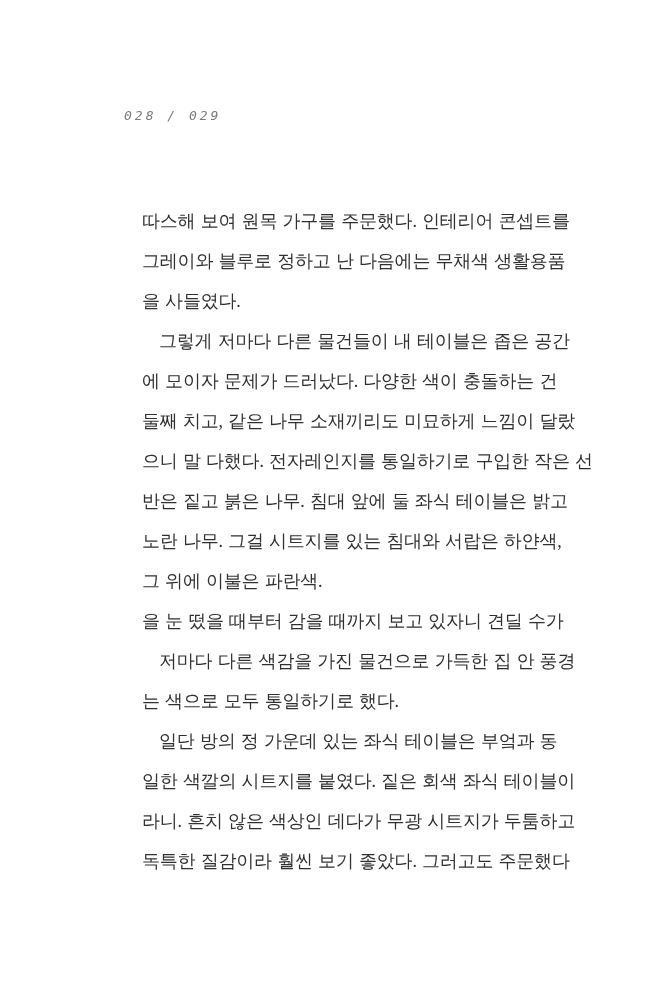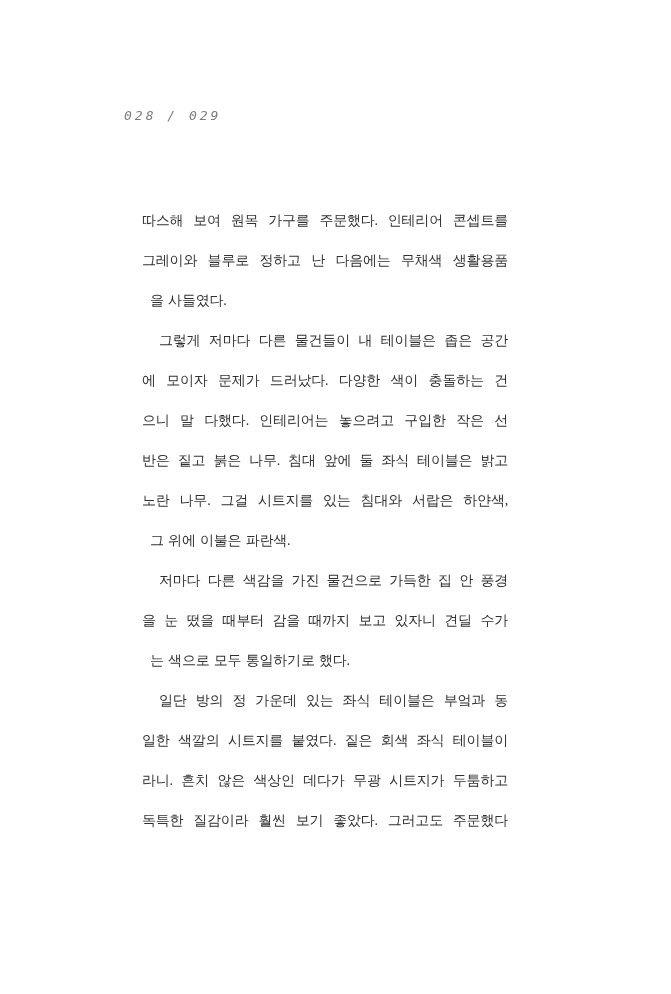--- a/index.html
+++ b/index.html
@@ -30,55 +30,55 @@
   .body-text {
     position: absolute;
     left: 78px;
     top: 137px;
     width: 430px;
     color: var(--body-text);
   }
   .line {
     height: 40px;
     line-height: 40px;
-    font-size: 14px;
+    font-size: 18px;
     letter-spacing: -0.2px;
     word-spacing: 1px;
     text-align: justify;
     text-align-last: justify;
     white-space: nowrap;
   }
   .line.para-end {
     text-align-last: left;
     white-space: normal;
-    margin-left: 8px;
   }
   .line.indent {
     text-indent: 17px;
   }
 </style>
 </head>
 <body>
 
 <div class="page">
 
   <div class="folio">028 / 029</div>
 
   <div class="body-text">
     <div class="line">따스해 보여 원목 가구를 주문했다. 인테리어 콘셉트를</div>
     <div class="line">그레이와 블루로 정하고 난 다음에는 무채색 생활용품</div>
     <div class="line para-end">을 사들였다.</div>
     <div class="line indent">그렇게 저마다 다른 물건들이 내 테이블은 좁은 공간</div>
     <div class="line">에 모이자 문제가 드러났다. 다양한 색이 충돌하는 건</div>
-    <div class="line">으니 말 다했다. 인테리어는 놓으려고 구입한 작은 선</div>
+    <div class="line">둘째 치고, 같은 나무 소재끼리도 미묘하게 느낌이 달랐</div>
+    <div class="line">으니 말 다했다. 전자레인지를 통일하기로 구입한 작은 선</div>
     <div class="line">반은 짙고 붉은 나무. 침대 앞에 둘 좌식 테이블은 밝고</div>
     <div class="line">노란 나무. 그걸 시트지를 있는 침대와 서랍은 하얀색,</div>
     <div class="line para-end">그 위에 이불은 파란색.</div>
+    <div class="line">을 눈 떴을 때부터 감을 때까지 보고 있자니 견딜 수가</div>
     <div class="line indent">저마다 다른 색감을 가진 물건으로 가득한 집 안 풍경</div>
-    <div class="line">을 눈 떴을 때부터 감을 때까지 보고 있자니 견딜 수가</div>
     <div class="line para-end">는 색으로 모두 통일하기로 했다.</div>
     <div class="line indent">일단 방의 정 가운데 있는 좌식 테이블은 부엌과 동</div>
     <div class="line">일한 색깔의 시트지를 붙였다. 짙은 회색 좌식 테이블이</div>
     <div class="line">라니. 흔치 않은 색상인 데다가 무광 시트지가 두툼하고</div>
     <div class="line">독특한 질감이라 훨씬 보기 좋았다. 그러고도 주문했다</div>
   </div>
 
 </div>
 
 </body></html>

